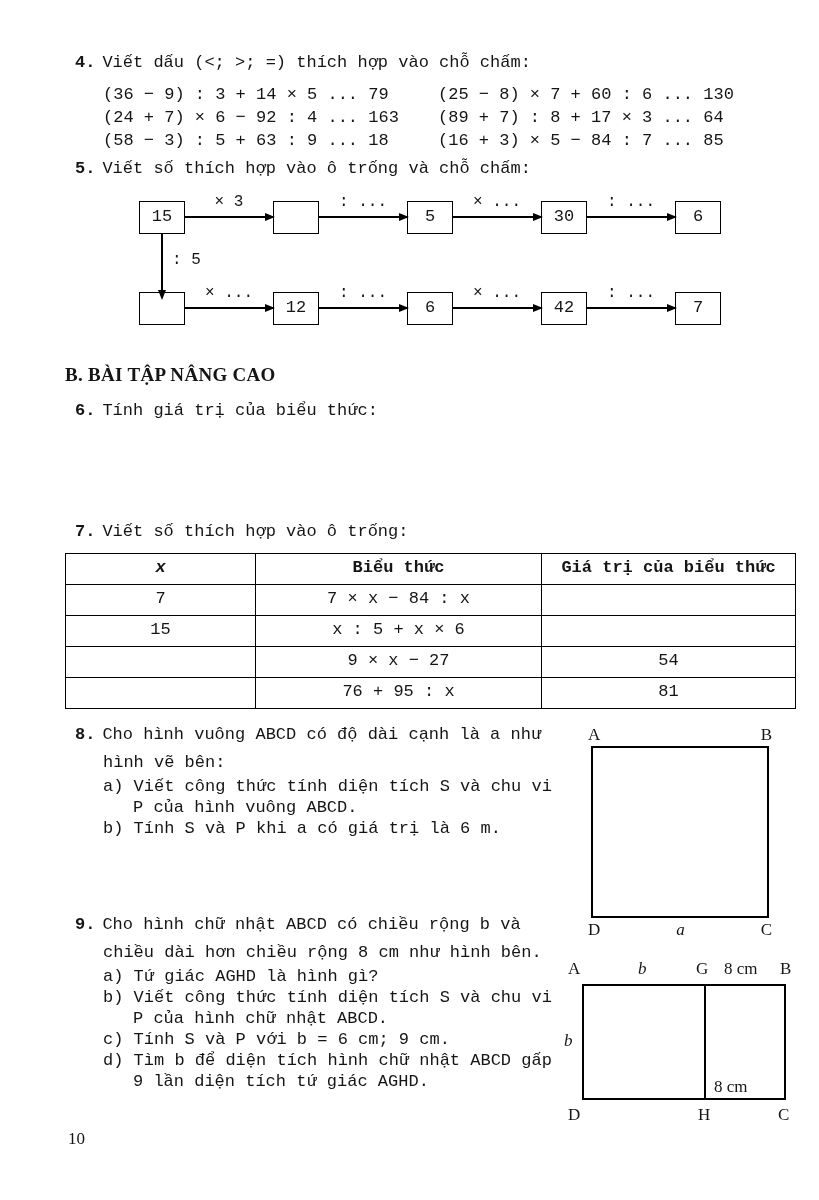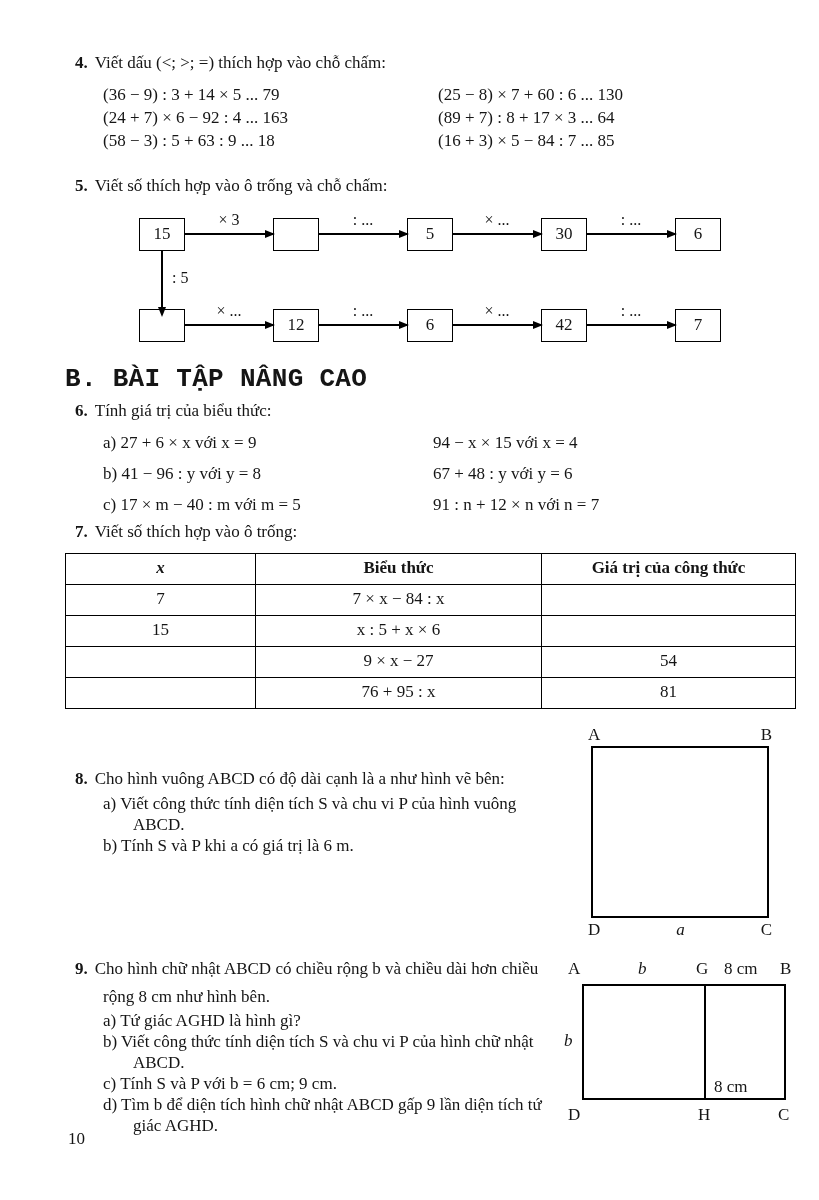--- a/index.html
+++ b/index.html
@@ -2,21 +2,21 @@
 <html><head>
 <meta charset="utf-8">
 <style>
   * { margin:0; padding:0; box-sizing:border-box; }
   html,body { background:#e8e8e8; }
   body { font-family:"Liberation Serif","DejaVu Serif",serif; color:#151515; }
   .page {
     position:relative; width:819px; height:1200px; background:#ffffff;
     margin:0 auto; overflow:hidden; font-size:17px; line-height:1.35;
   }
-  .sec { position:absolute; }
+  .sec { position:absolute;font-family:Liberation Mono, monospace; }
   .phead { white-space:nowrap; }
   .pnum { font-weight:bold; margin-right:7px; }
   .exp-grid { display:grid; grid-template-columns:335px 1fr; margin-left:28px; margin-top:9px; }
   .exp { white-space:nowrap; }
 
   
   .flowrow { display:flex; align-items:center; margin-left:64px; }
   .fbox {
     width:46px; height:33px; border:1.5px solid #000;
     display:flex; align-items:center; justify-content:center; font-size:17px; flex:0 0 auto;
@@ -27,30 +27,30 @@
     width:0; height:0; border-left:10px solid #000; border-top:4.5px solid transparent; border-bottom:4.5px solid transparent;
   }
   .oplabel { position:absolute; left:50%; bottom:5px; transform:translateX(-50%); white-space:nowrap; font-size:16px; }
   .vconn { position:relative; width:2px; height:58px; background:#000; margin-left:86px; }
   .vconn::after {
     content:''; position:absolute; left:50%; transform:translateX(-50%); bottom:-8px;
     width:0; height:0; border-top:10px solid #000; border-left:4.5px solid transparent; border-right:4.5px solid transparent;
   }
   .vlabel { position:absolute; left:11px; top:16px; white-space:nowrap; font-size:16px; }
 
-  .bheading { font-family:Liberation Mono, monospace; font-weight:bold; font-size:26px; letter-spacing:0.3px; }
+  .bheading { font-family:Liberation Serif, serif; font-weight:bold; font-size:19px; letter-spacing:0.3px; }
 
   
   table { border-collapse:collapse; table-layout:fixed; width:730px; margin-left:-10px; margin-top:9px; }
   th, td { border:1.4px solid #000; text-align:center; height:31px; padding:1px 4px; font-size:17px; }
   th { font-weight:bold; }
   .ital { font-style:italic; }
 
   
-  .intro { padding-left:28px; text-indent:-28px; line-height:27.5px;margin-top:44px; }
+  .intro { padding-left:28px; text-indent:-28px; line-height:27.5px; }
   .item  { padding-left:58px; text-indent:-30px; line-height:21px; }
 
   
   .sqd { position:absolute; left:588px; top:724px; width:184px; }
   .sqd .lblrow { display:flex; justify-content:space-between; height:20px; }
   .sqd .sq { width:178px; height:172px; border:2px solid #000; margin:2px auto 0 auto; }
   .sqd .lblrow-b { display:flex; justify-content:space-between; height:22px; margin-top:1px; }
   .var { font-style:italic; }
 
   
@@ -73,21 +73,21 @@
     <div class="exp-grid">
       <div class="exp">(36 − 9) : 3 + 14 × 5 ... 79</div>
       <div class="exp">(25 − 8) × 7 + 60 : 6 ... 130</div>
       <div class="exp">(24 + 7) × 6 − 92 : 4 ... 163</div>
       <div class="exp">(89 + 7) : 8 + 17 × 3 ... 64</div>
       <div class="exp">(58 − 3) : 5 + 63 : 9 ... 18</div>
       <div class="exp">(16 + 3) × 5 − 84 : 7 ... 85</div>
     </div>
   </div>
 
-  <div class="sec" style="left:75px; top:175px; width:720px;">
+  <div class="sec" style="left:75px; top:158px; width:720px;">
     <div class="phead">
       <span class="pnum">5.</span><span>Viết số thích hợp vào ô trống và chỗ chấm:</span>
     </div>
 
     <div style="margin-top:20px;">
       <div class="flowrow">
         <div class="fbox">15</div>
         <div class="farrow">
             <span class="oplabel">× 3</span>
           </div>
@@ -130,46 +130,38 @@
         <div class="fbox">7</div>
       </div>
     </div>
   </div>
 
   <div class="sec bheading" style="left:65px; top:362px;">B. BÀI TẬP NÂNG CAO</div>
 
   <div class="sec" style="left:75px; top:400px; width:720px;">
     <div class="phead">
       <span class="pnum">6.</span><span>Tính giá trị của biểu thức:</span>
-    </div>
-    <div class="exp-grid" style="grid-template-columns:330px 1fr; row-gap:8px;">
-      <div class="exp">a) 27 + 6 × x với x = 9</div>
-      <div class="exp">94 − x × 15 với x = 4</div>
-      <div class="exp">b) 41 − 96 : y với y = 8</div>
-      <div class="exp">67 + 48 : y với y = 6</div>
-      <div class="exp">c) 17 × m − 40 : m với m = 5</div>
-      <div class="exp">91 : n + 12 × n với n = 7</div>
     </div>
   </div>
 
   <div class="sec" style="left:75px; top:521px; width:730px;">
     <div class="phead">
       <span class="pnum">7.</span><span>Viết số thích hợp vào ô trống:</span>
     </div>
     <table>
       <colgroup>
           <col style="width:190px">
           <col style="width:286px">
           <col style="width:254px">
         </colgroup>
       <thead>
         <tr>
           <th class="ital">x</th>
           <th>Biểu thức</th>
-          <th>Giá trị của công thức</th>
+          <th>Giá trị của biểu thức</th>
         </tr>
       </thead>
       <tbody>
         <tr>
           <td>7</td>
           <td>7 × x − 84 : x</td>
           <td></td>
         </tr>
         <tr>
           <td>15</td>

